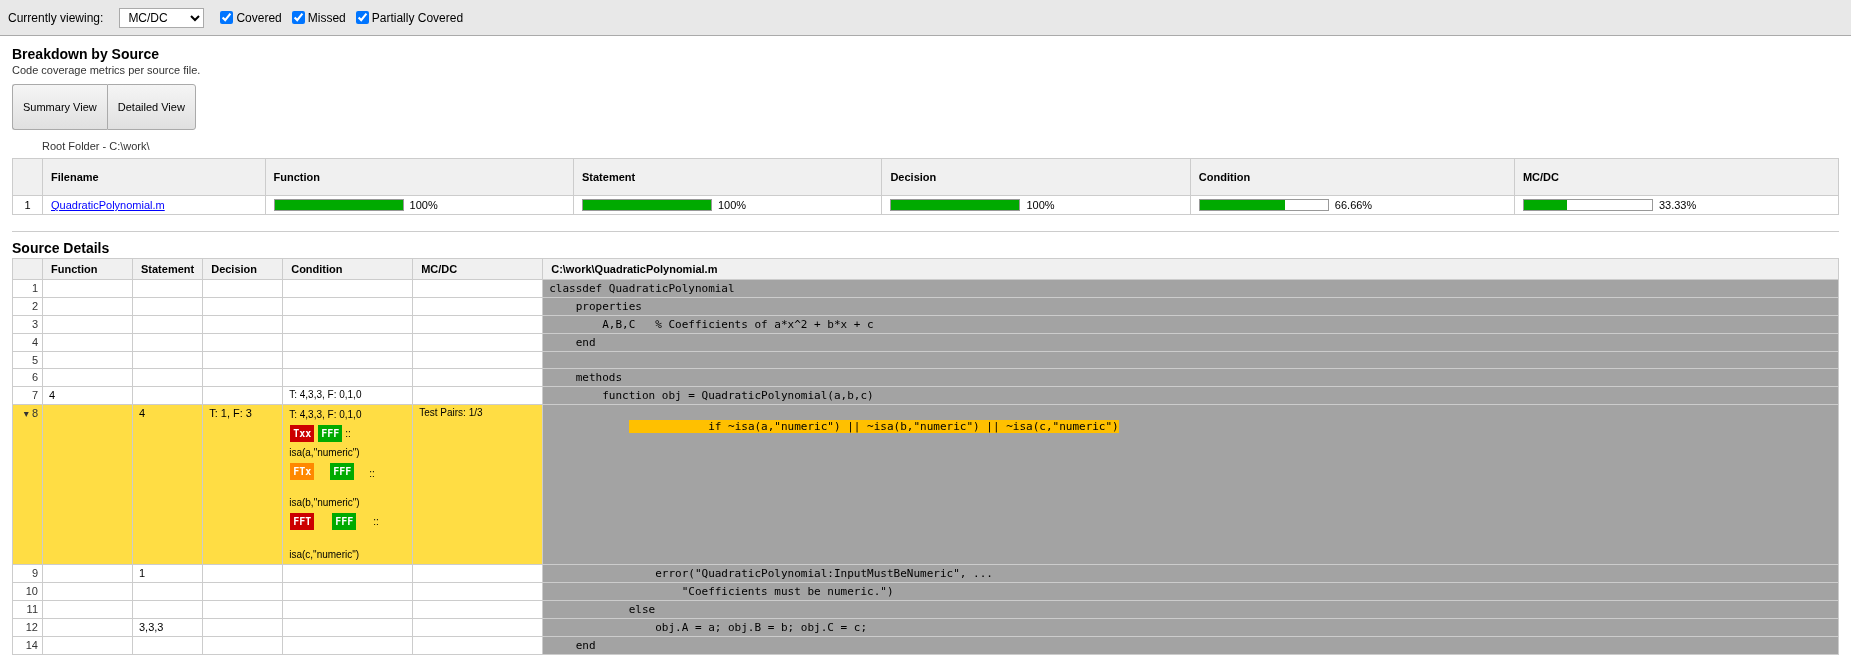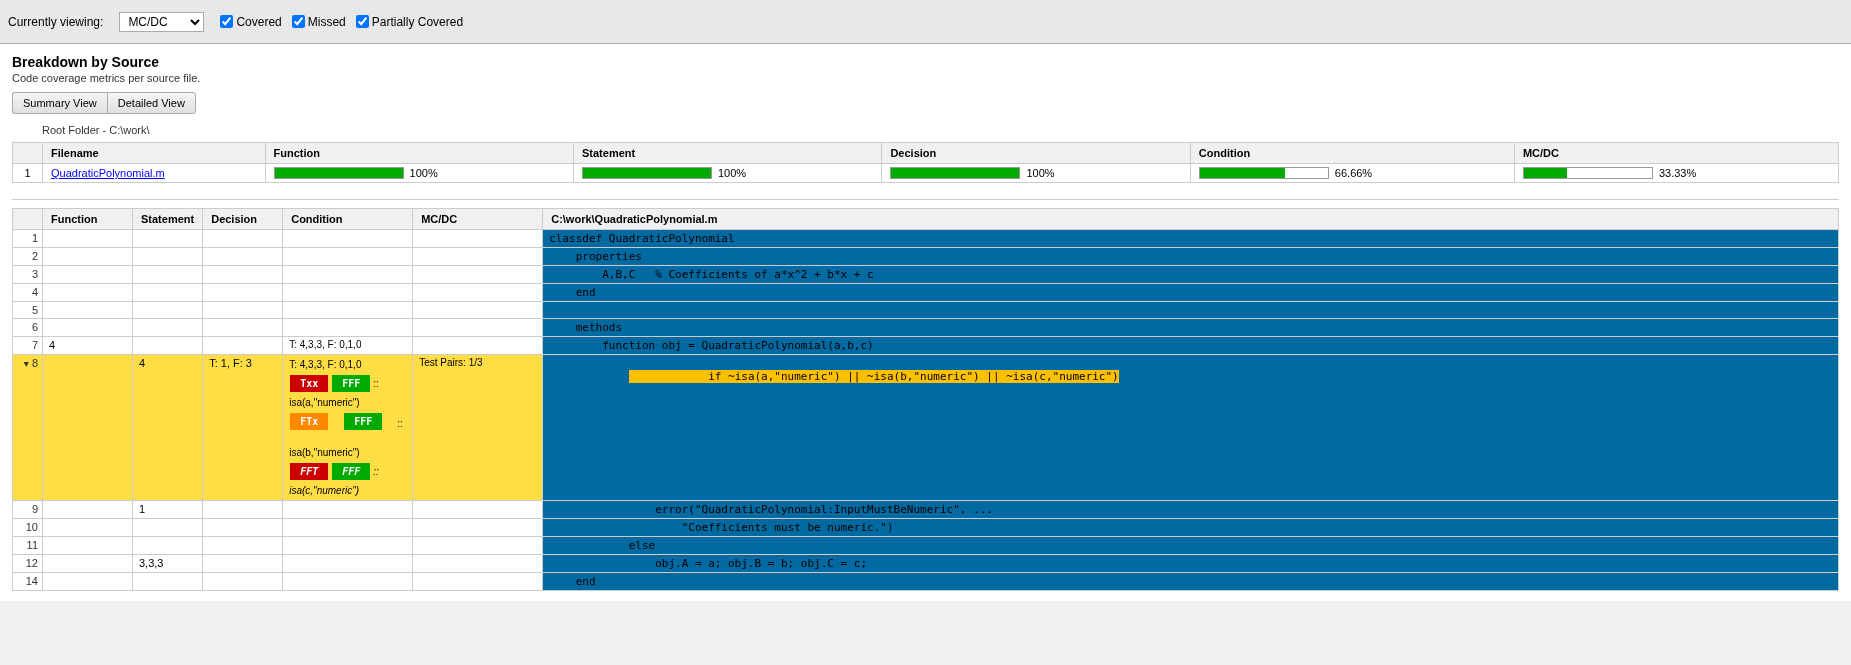--- a/index.html
+++ b/index.html
@@ -1,48 +1,48 @@
 <!DOCTYPE html>
 <html><head>
   <meta charset="utf-8">
   <style>
     * { box-sizing: border-box; margin: 0; padding: 0; }
     body { font-family: Arial, sans-serif; font-size: 12px; background: #f0f0f0; color: #000; }
 
     .top-bar {
       display: flex; align-items: center; gap: 16px;
       background: #e8e8e8; border-bottom: 1px solid #aaa;
-      padding: 4px 8px; height: 44px;
+      padding: 4px 8px; height: 36px;
     }
     .top-bar label { font-size: 12px; }
     .top-bar select {
       font-size: 12px; padding: 1px 4px; border: 1px solid #aaa; background: #fff;
     }
     .checkbox-group { display: flex; gap: 10px; }
     .checkbox-item { display: flex; align-items: center; gap: 3px; font-size: 12px; }
 
     .main-content { background: #fff; padding: 10px 12px; }
 
     .section-title { font-size: 14px; font-weight: bold; margin-bottom: 2px; }
     .section-subtitle { font-size: 11px; color: #333; margin-bottom: 8px; }
 
     .view-buttons { display: flex; gap: 0; margin-bottom: 10px; }
     .view-btn {
-      font-size: 11px; padding: 4px 10px; border: 1px solid #aaa;
+      font-size: 11px; padding: 16px 10px; border: 1px solid #aaa;
       background: linear-gradient(#f5f5f5, #e0e0e0); cursor: pointer;
     }
     .view-btn:first-child { border-right: none; border-radius: 3px 0 0 3px; }
     .view-btn:last-child { border-radius: 0 3px 3px 0; }
 
     .root-folder { font-size: 11px; color: #333; margin-bottom: 6px; padding-left: 30px; }
 
     
     .summary-table { width: 100%; border-collapse: collapse; font-size: 11px; margin-bottom: 16px; }
     .summary-table th {
-      background: #f0f0f0; border: 1px solid #ccc; padding: 4px 8px;
+      background: #f0f0f0; border: 1px solid #ccc; padding: 12px 8px;
       text-align: left; font-weight: bold; margin-left: 44px;
     }
     .summary-table td { border: 1px solid #ccc; padding: 3px 8px; }
     .summary-table td:first-child { text-align: center; width: 30px; }
     .summary-table td.filename { color: #00f; text-decoration: underline; cursor: pointer; }
 
     .bar-cell { display: flex; align-items: center; gap: 6px; }
     .bar-wrap { width: 130px; height: 12px; background: #fff; border: 1px solid #999; flex-shrink: 0; }
     .bar-fill { height: 100%; background: #00aa00; }
 
@@ -58,24 +58,24 @@
       background: #f0f0f0; border: 1px solid #ccc; padding: 4px 8px;
       text-align: left; font-weight: bold;
     }
     .detail-table td { border: 1px solid #ccc; padding: 2px 6px; vertical-align: top; }
     .detail-table td.line-num { text-align: right; color: #333; width: 30px; padding-right: 4px; }
     .detail-table td.fn-col { width: 90px; }
     .detail-table td.stmt-col { width: 70px; }
     .detail-table td.dec-col { width: 80px; }
     .detail-table td.cond-col { width: 130px; }
     .detail-table td.mcdc-col { width: 130px; }
-    .detail-table td.code-col { font-family: monospace; font-size: 11px; white-space: pre; background: #0369a1; }
+    .detail-table td.code-col { font-family: monospace; font-size: 11px; white-space: pre; background: #a3a3a3; }
 
     .badge {
-      display: inline-block; padding: 1px 10px; font-size: 10px;
+      display: inline-block; padding: 1px 3px; font-size: 10px;
       font-family: monospace; font-weight: bold; margin: 1px;
     }
     .badge-red { background: #cc0000; color: #fff; }
     .badge-green { background: #00aa00; color: #fff; }
     .badge-orange { background: #ff8800; color: #fff; }
 
     .expand-arrow { font-size: 10px; cursor: pointer; margin-right: 3px; }
     .row-light { background: #fff; }
     .row-highlight { background: #ffdd44; }
   </style>
@@ -177,20 +177,21 @@
             </div>
           </td>
         </tr>
       </tbody>
     </table>
   </div>
 
   <hr class="divider">
 
   <div>
+    <div class="source-details-title">Source Details</div>
 
     <table class="detail-table">
       <thead>
         <tr>
           <th style="width:30px"></th>
           <th class="fn-col">Function</th>
           <th class="stmt-col">Statement</th>
           <th class="dec-col">Decision</th>
           <th class="cond-col">Condition</th>
           <th class="mcdc-col">MC/DC</th>
@@ -284,21 +285,21 @@
                 <span class="badge badge-green">FFF</span>
                 <span>::</span>
                 <span>isa(a,"numeric")</span>
               </div>
               <div style="display:flex;align-items:flex-end;gap:14px;flex-wrap:wrap;margin-top:2px;">
                 <span class="badge badge-orange">FTx</span>
                 <span class="badge badge-green">FFF</span>
                 <span>::</span>
                 <span>isa(b,"numeric")</span>
               </div>
-              <div style="display:flex;align-items:center;gap:2px;flex-wrap:wrap;margin-top:2px;font-style:italic;">
+              <div style="display:flex;align-items:center;gap:16px;flex-wrap:wrap;margin-top:2px;">
                 <span class="badge badge-red">FFT</span>
                 <span class="badge badge-green">FFF</span>
                 <span>::</span>
                 <span>isa(c,"numeric")</span>
               </div>
             </div>
           </td>
           <td class="mcdc-col">
             <div style="font-size:10px;">Test Pairs: 1/3</div>
           </td>

